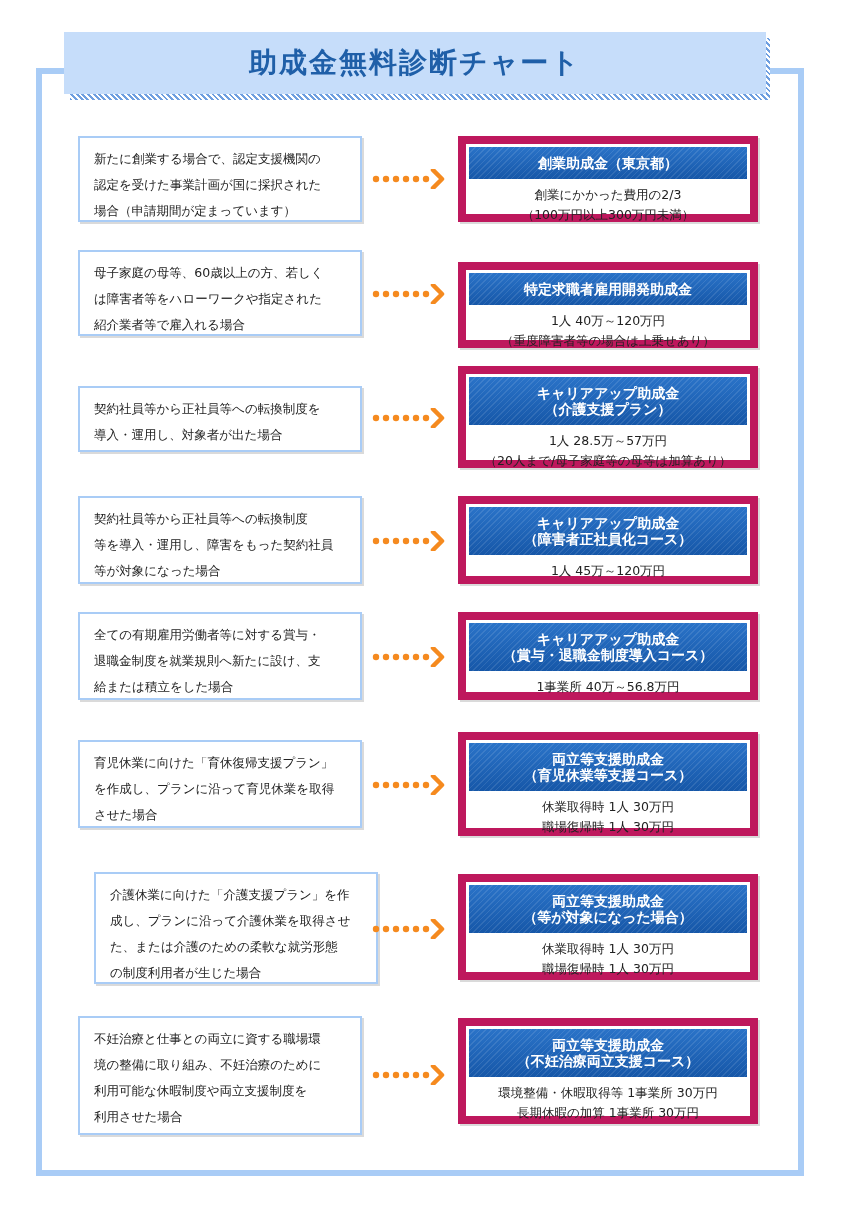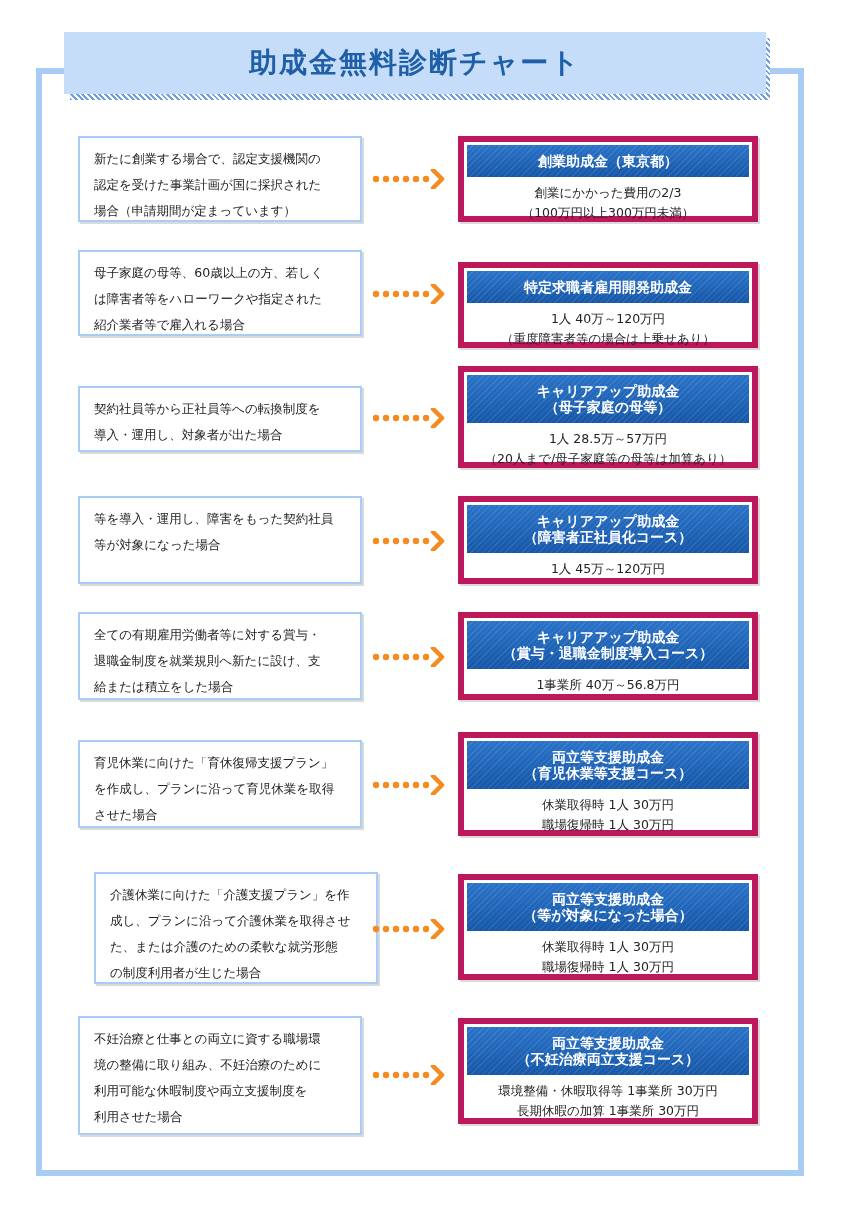--- a/index.html
+++ b/index.html
@@ -11,21 +11,21 @@
            background:repeating-linear-gradient(45deg,#6f9fe0 0 2px,#ffffff 2px 4px); }
   .title { position:absolute; left:64px; top:32px; width:702px; height:62px;
            background:#c6ddfa; display:flex; align-items:center; justify-content:center; }
   .title span { font-size:28px; font-weight:bold; color:#1f5fa8; letter-spacing:2px; }
 
   .row { position:absolute; left:78px; width:682px; }
   .cond { position:absolute; left:0; width:284px; border:2px solid #a9ccf6;
           box-shadow:2px 2px 0 #dadada; background:#fff; box-sizing:border-box;
           padding:8px 10px 16px 14px; font-size:12.5px; line-height:26px; color:#222; }
   .arrow { position:absolute; left:294px; width:76px; height:20px; }
-  .res { position:absolute; left:380px; width:300px; border:6px solid #be185d;
+  .res { position:absolute; left:380px; width:300px; border:8px solid #be185d;
          box-shadow:2px 2px 0 #dadada; background:#fff; box-sizing:border-box; padding:3px; }
   .res .head { background:
         repeating-linear-gradient(135deg, rgba(255,255,255,0.10) 0 1px, rgba(255,255,255,0) 1px 4px),
         linear-gradient(#2a73c8,#1657a8);
         color:#fff; font-weight:bold; font-size:14px; text-align:center; line-height:16px;
         padding:8px 4px; }
   .res .body { text-align:center; font-size:12.5px; line-height:20px; padding:6px 4px 4px; color:#222; }
   .res .body div { white-space:nowrap; }
 </style>
 </head>
@@ -105,31 +105,32 @@
         <circle cx="24" cy="10" r="3.2"></circle>
         <circle cx="34" cy="10" r="3.2"></circle>
         <circle cx="44" cy="10" r="3.2"></circle>
         <circle cx="54" cy="10" r="3.2"></circle>
       </g>
       <polyline points="61,1 70,10 61,19" fill="none" stroke="#f58a1f" stroke-width="4.5" stroke-linecap="round" stroke-linejoin="round"></polyline>
     </svg>
   <div class="res" style="top:0;height:102px;">
     <div class="head">
         <div>キャリアアップ助成金</div>
-        <div>（母子家庭の母等）</div>
+        <div>（介護支援プラン）</div>
       </div>
     <div class="body">
       <div>1人 28.5万～57万円</div>
         <div>（20人まで/母子家庭等の母等は加算あり）</div>
     </div>
   </div>
 </div>
 
 <div class="row" style="top:496px;">
   <div class="cond" style="top:0;height:88px;">
+    <div>契約社員等から正社員等への転換制度</div>
     <div>等を導入・運用し、障害をもった契約社員</div>
     <div>等が対象になった場合</div>
   </div>
   <svg class="arrow" style="top:35px;" viewBox="0 0 76 20">
       <g fill="#f58a1f">
         <circle cx="4" cy="10" r="3.2"></circle>
         <circle cx="14" cy="10" r="3.2"></circle>
         <circle cx="24" cy="10" r="3.2"></circle>
         <circle cx="34" cy="10" r="3.2"></circle>
         <circle cx="44" cy="10" r="3.2"></circle>

